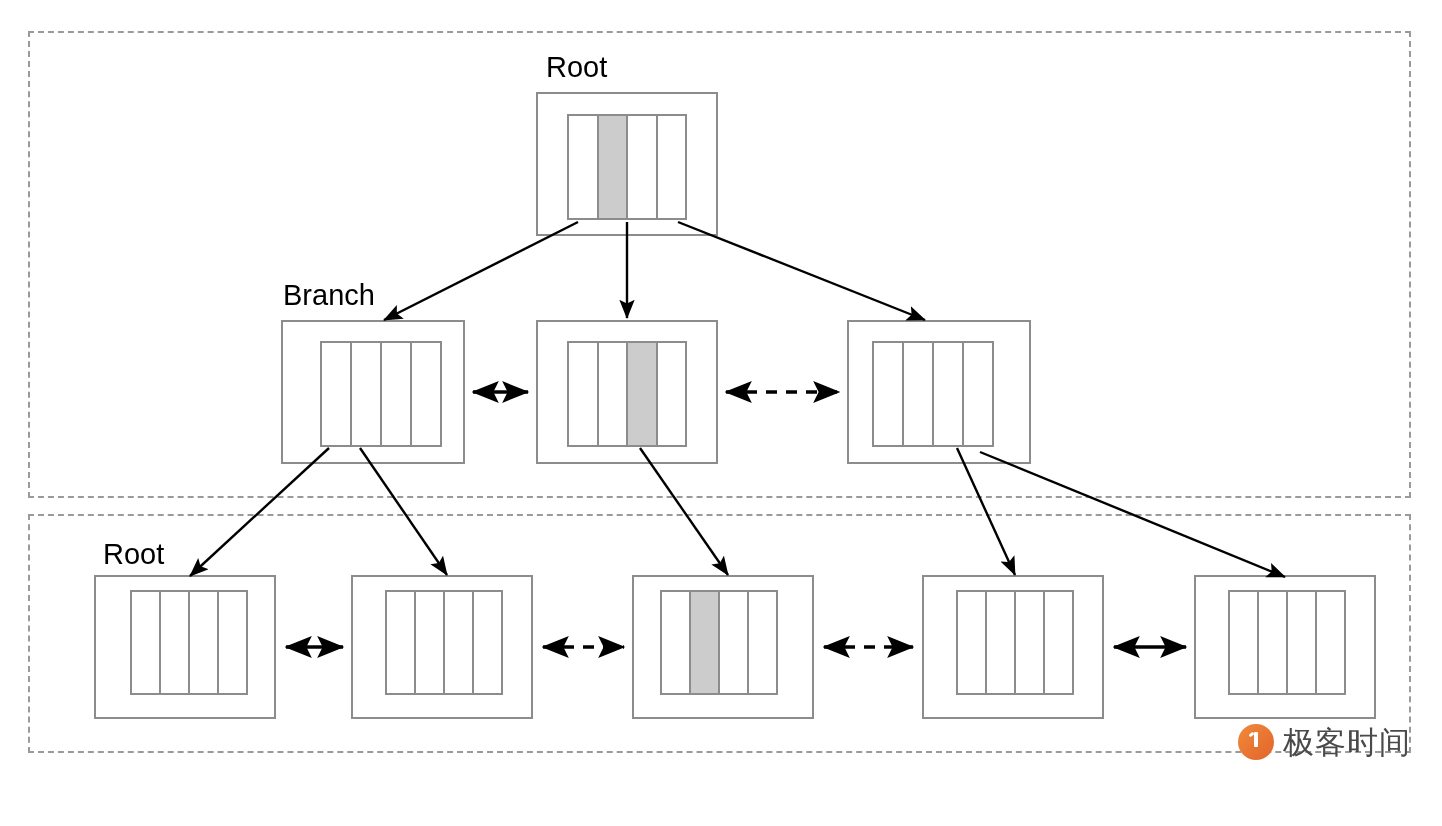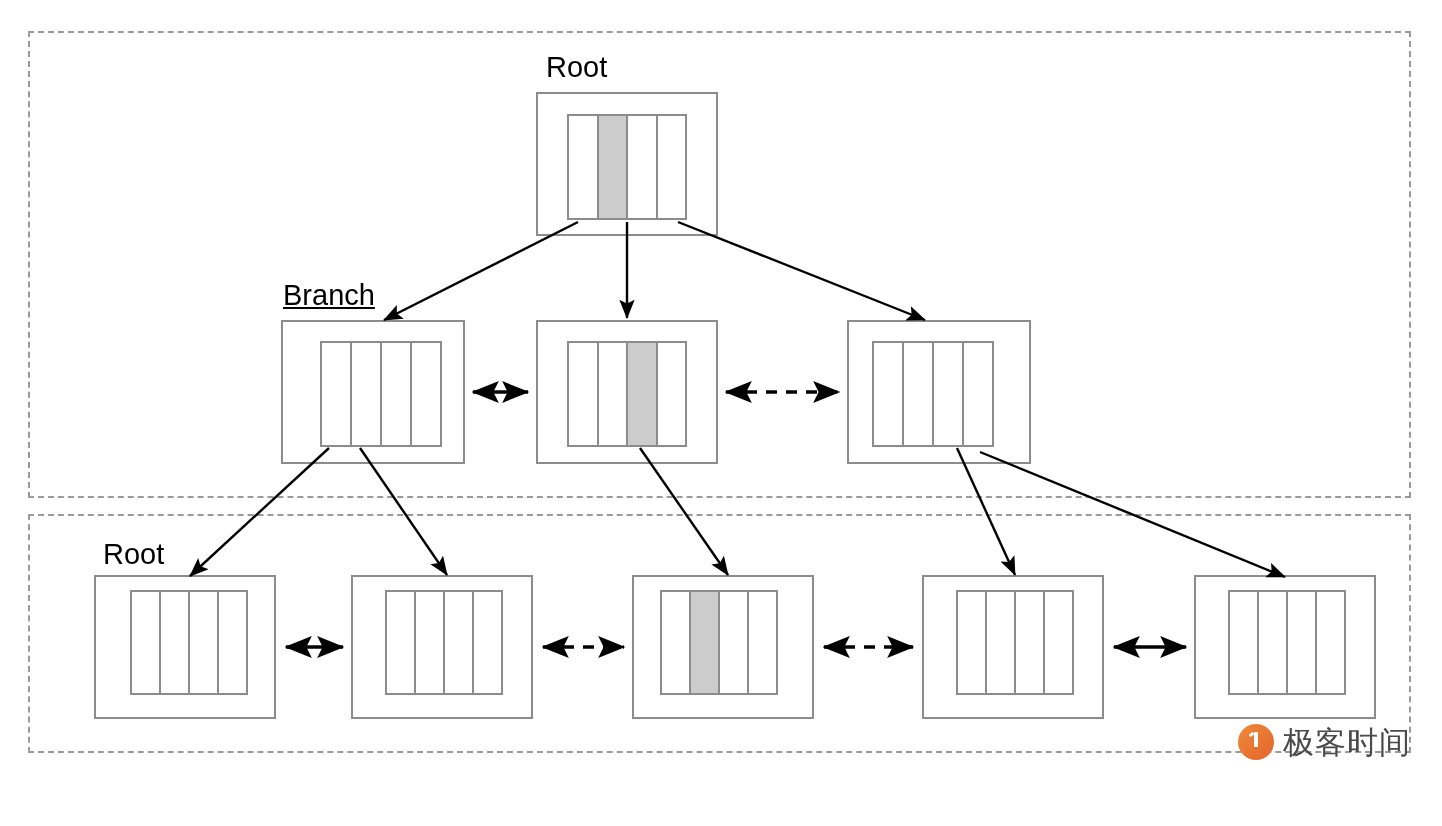--- a/index.html
+++ b/index.html
@@ -33,21 +33,21 @@
   
   .level-label {
     position: absolute;
     font-size: 29px;
     color: #000000;
     line-height: 1;
     white-space: nowrap;
     font-family: "Liberation Sans", sans-serif;
   }
   #label-root   { left: 546px; top: 53px; }
-  #label-branch { left: 283px; top: 281px; text-decoration: underline; }
+  #label-branch { left: 283px; top: 281px; }
   #label-leaf   { left: 103px; top: 540px; }
 
   
   .node {
     position: absolute;
     border: 2px solid #8c8c8c;
     box-sizing: border-box;
     background: #ffffff;
   }
   .cells {

